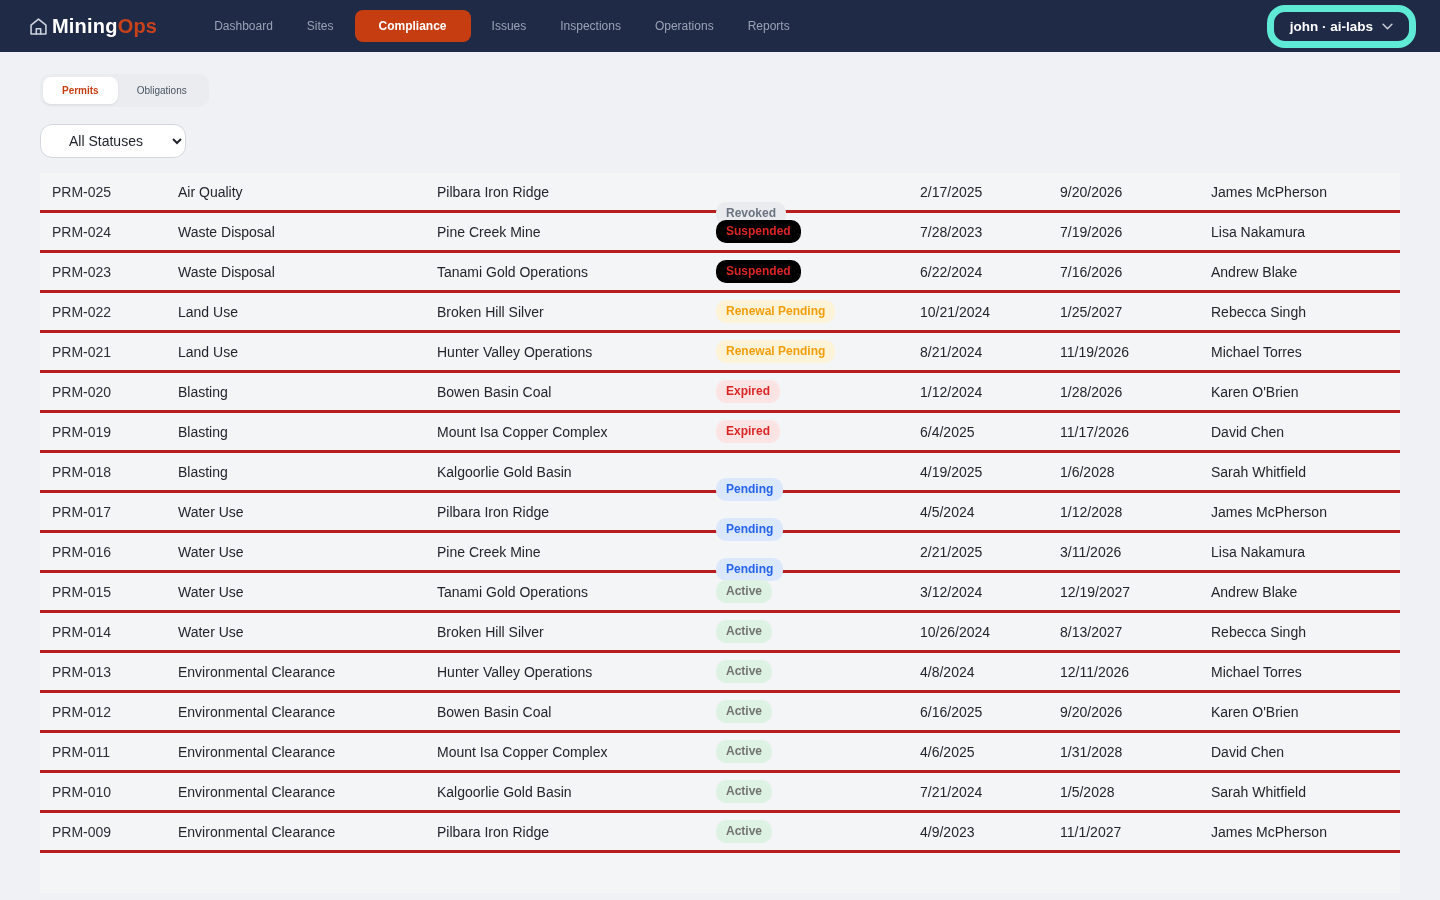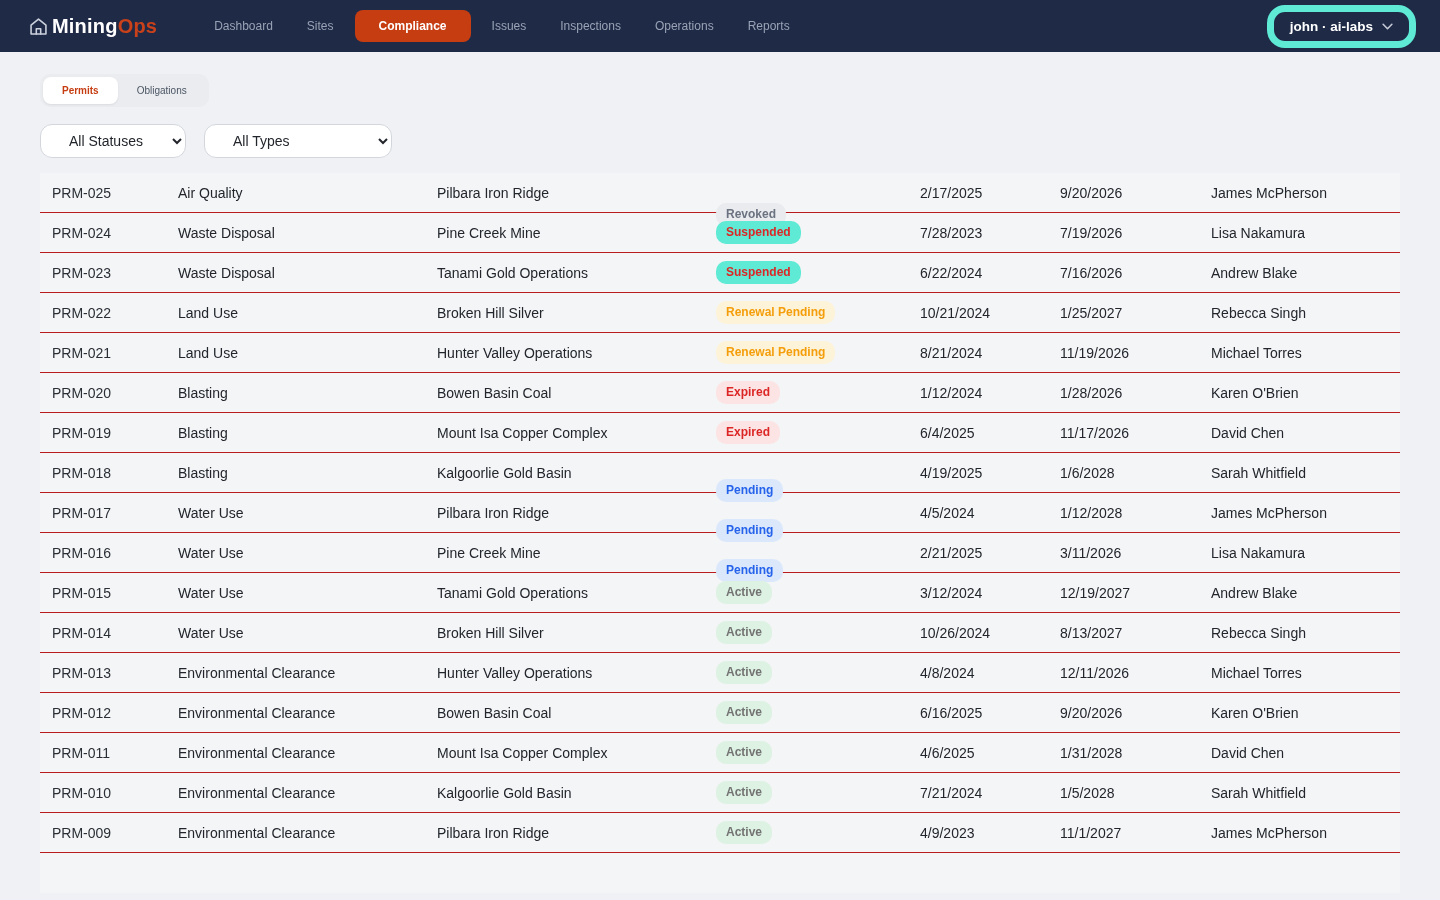--- a/index.html
+++ b/index.html
@@ -67,32 +67,32 @@
     padding:0 12px;
   }
   .thead {
     background:#f8f9fb; height:35px;
     border-bottom:1px solid #e3e5e9;
   }
   .th {
     font-size:11px; font-weight:700; letter-spacing:.07em;
     color:#6f7680; text-transform:uppercase; cursor:default;
   }
-  .row { height:40px; border-bottom:1px solid #b91c1c; cursor:default; }
+  .row { height:40px; border-bottom:3px solid #b91c1c; cursor:default; }
   .row:last-child { border-bottom:none; }
   .td { font-size:14px; color:#22262c; white-space:nowrap; overflow:hidden; }
   .td.permit-id { color:#2a2f36; }
   .badge {
     display:inline-block; font-size:12px; font-weight:700;
     padding:4px 10px; border-radius:10px; line-height:1.2;
   }
   .badge-active          { color:#737373; background:#ddf2e3; }
   .badge-pending         { color:#2563eb; background:#dbe8fc;margin-top:36px; }
   .badge-expired         { color:#dc2626; background:#fce4e4; }
-  .badge-suspended       { color:#dc2626; background:#5eead4; }
+  .badge-suspended       { color:#dc2626; background:#000000; }
   .badge-renewal-pending { color:#f59e0b; background:#fcf3d9; }
   .badge-revoked         { color:#6b7280; background:#e9ebee;margin-top:44px; }
 </style>
 </head>
 <body>
 
 <div class="navbar">
   <div class="home-btn">
     <span style="display:flex;">
       <svg width="21" height="21" viewBox="0 0 24 24" fill="none" stroke="#ccd2dd" stroke-width="1.8" stroke-linejoin="round" stroke-linecap="round">
@@ -129,23 +129,20 @@
 
   <div class="tabs-bar">
     <div class="tab active">Permits</div>
     <div class="tab">Obligations</div>
   </div>
 
   <div class="filters">
     <select class="filter-select status">
       <option>All Statuses</option>
     </select>
-    <select class="filter-select type">
-      <option>All Types</option>
-    </select>
   </div>
 
   <div class="table-card">
     <div id="table-body">
         <div class="tr row">
           <div class="td permit-id">PRM-025</div>
           <div class="td">Air Quality</div>
           <div class="td">Pilbara Iron Ridge</div>
           <div class="td"><span class="badge badge-revoked">Revoked</span></div>
           <div class="td">2/17/2025</div>

